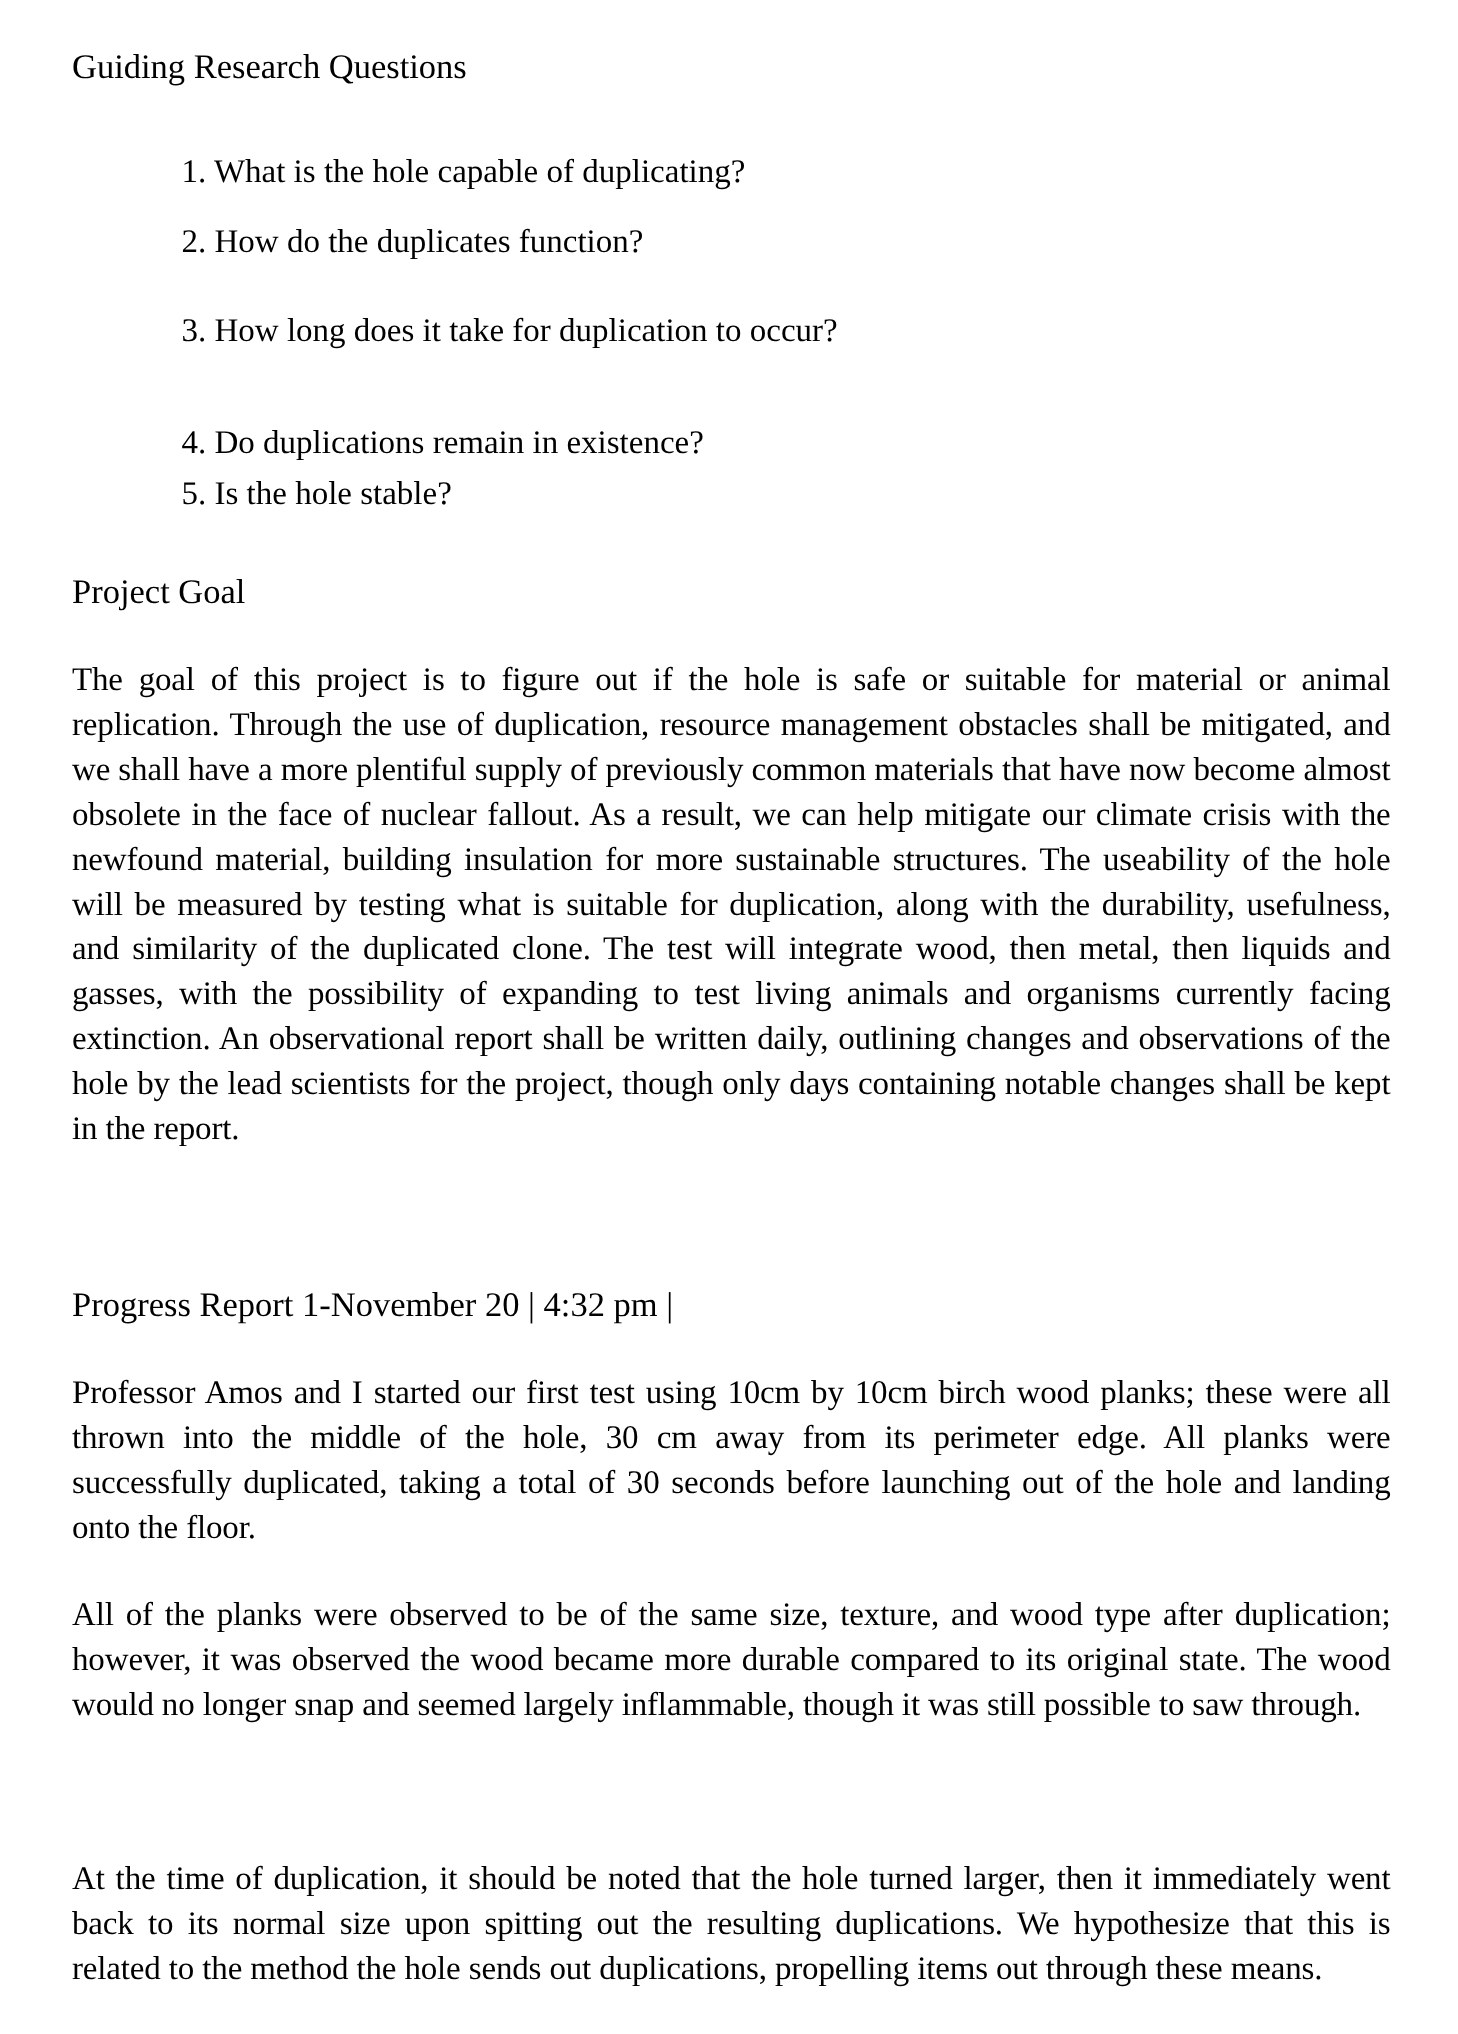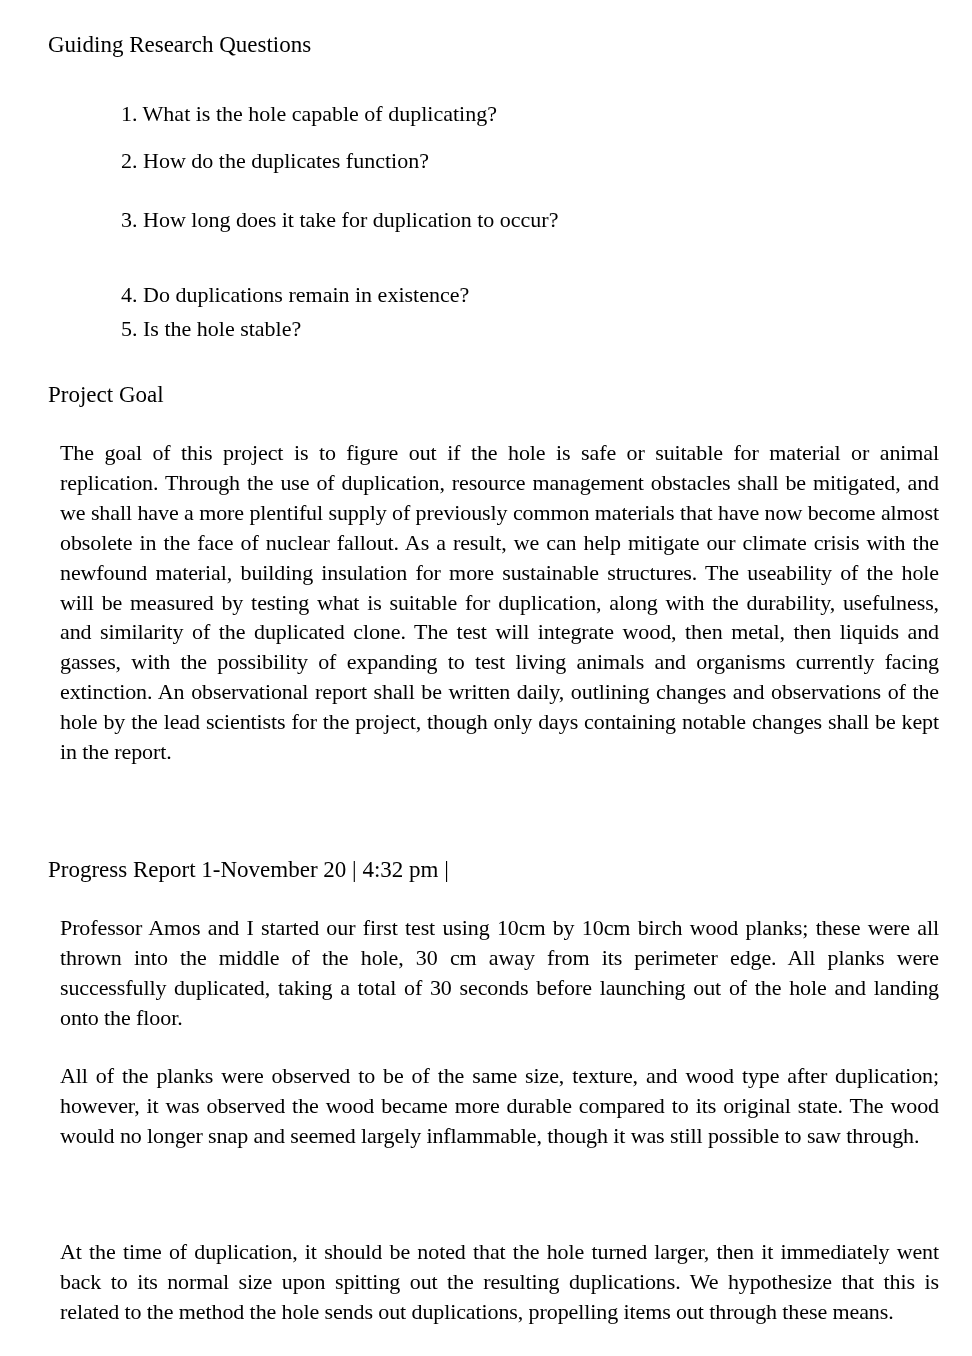--- a/index.html
+++ b/index.html
@@ -31,21 +31,21 @@
     }
     .question {
       position: absolute;
       left: 73px;
       font-size: 22px;
       line-height: 30px;
       white-space: nowrap;
     }
     .para {
       position: absolute;
-      left: 12px;
+      left: 0;
       width: 879px;
       font-size: 22px;
       line-height: 29.9px;
       text-align: justify;
       letter-spacing: -0.1px;
     }
   </style>
 </head>
 <body>
 

